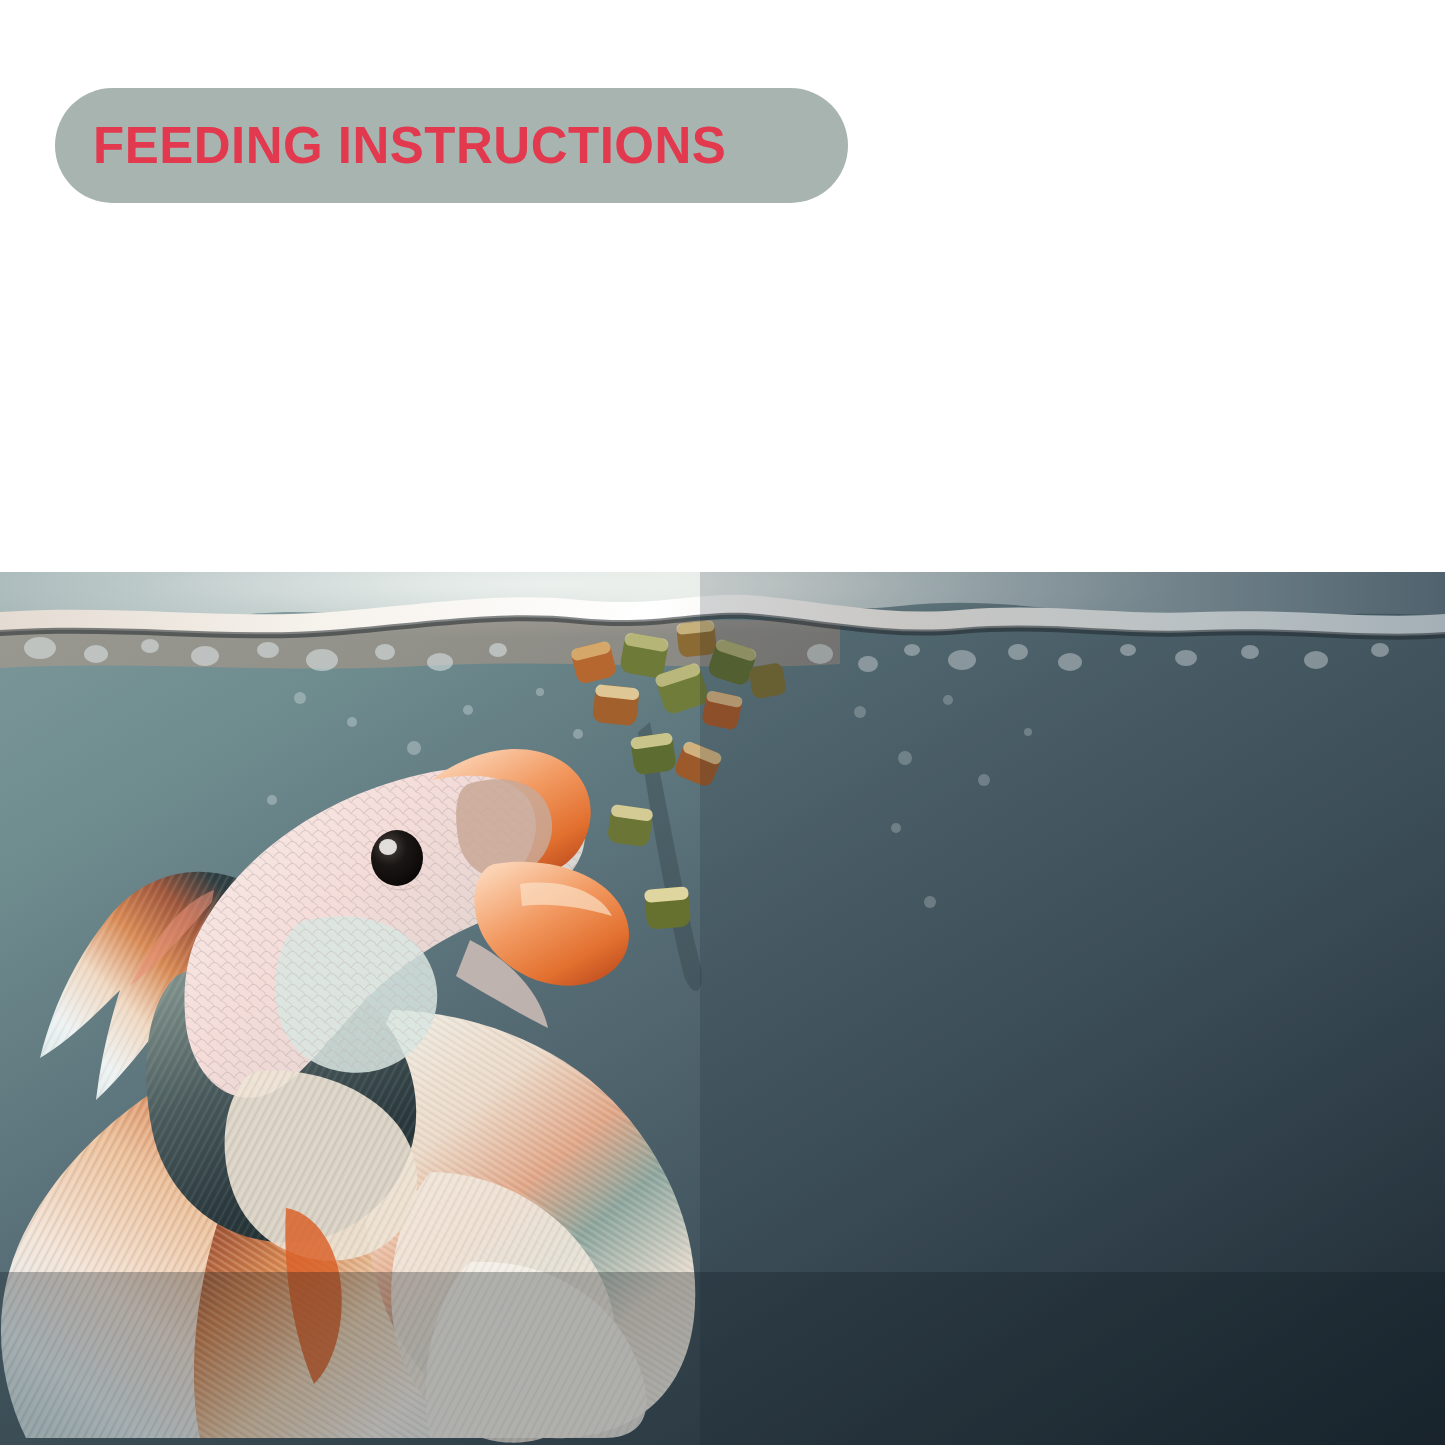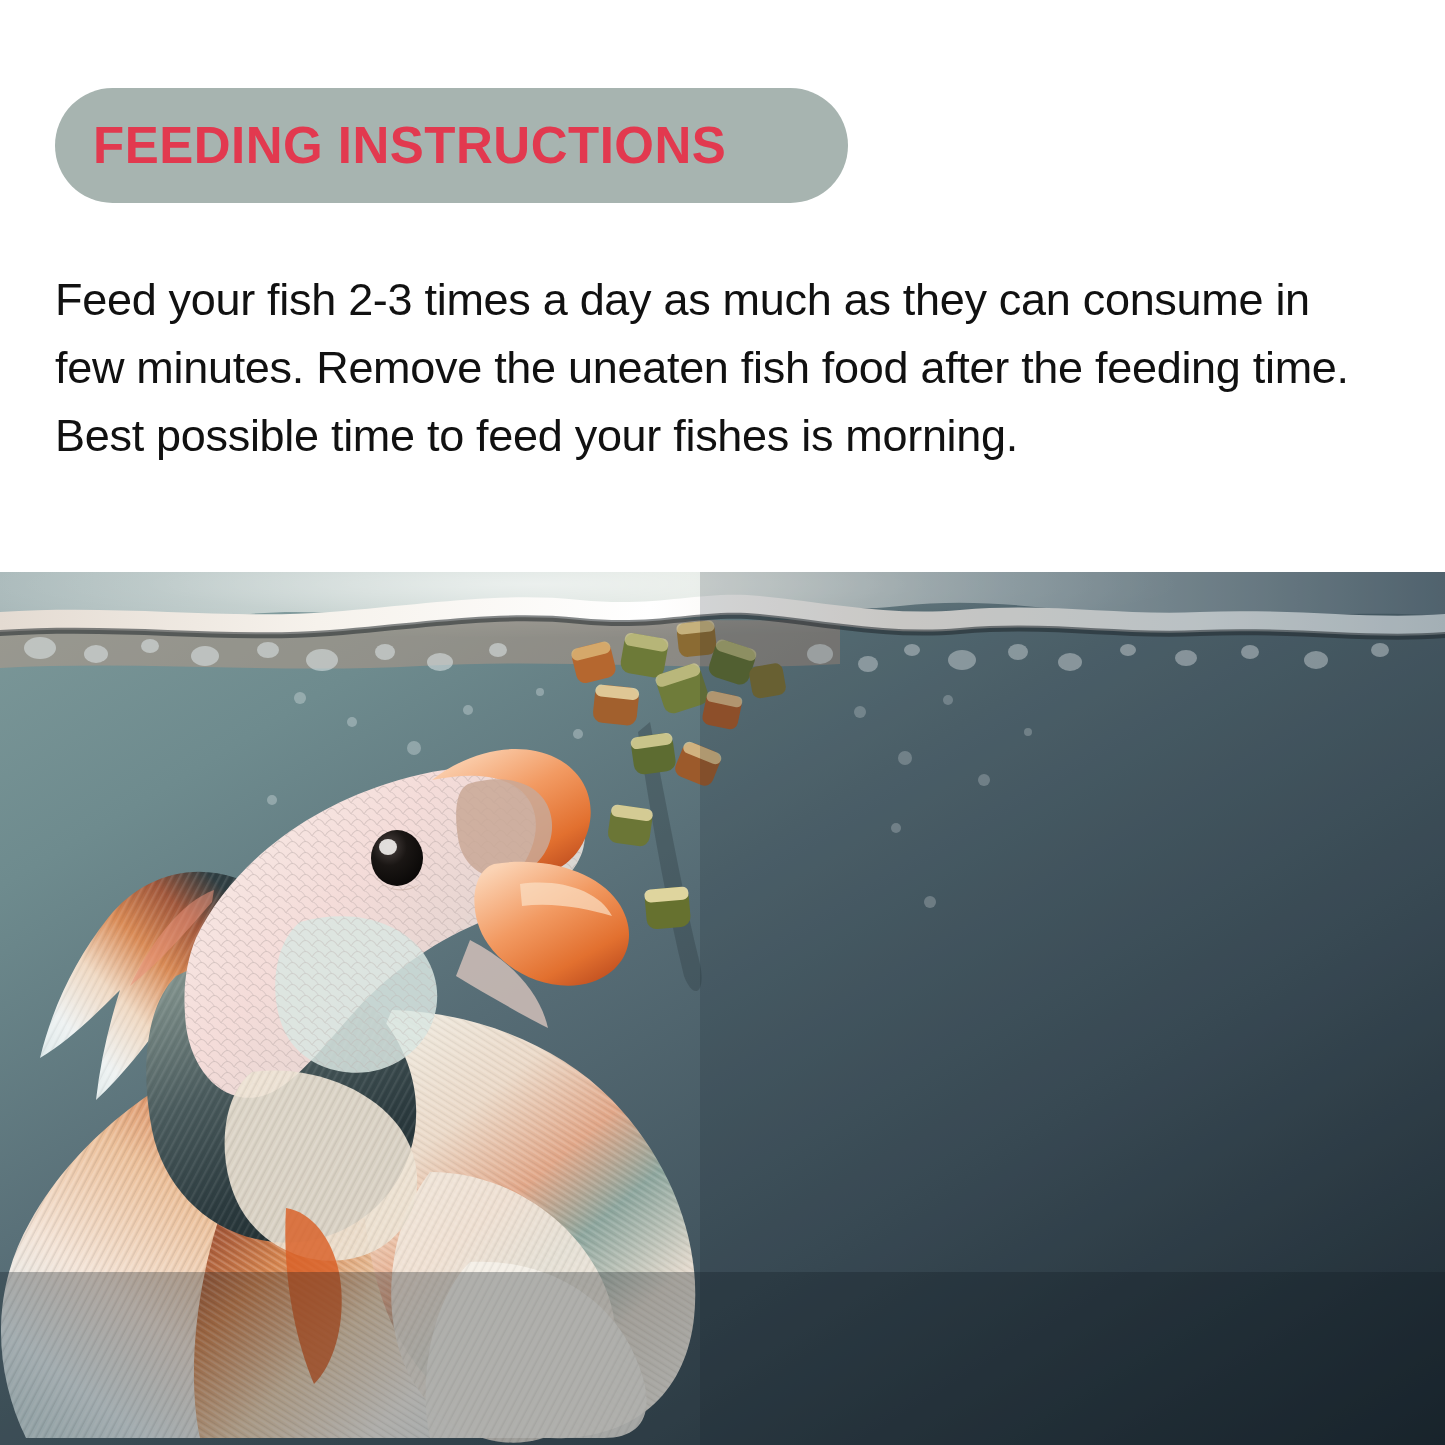--- a/index.html
+++ b/index.html
@@ -66,21 +66,20 @@
 <body>
 
 <div id="page">
 
   <div class="header-area">
 
     <div class="title-badge">
       <span class="title-text">FEEDING INSTRUCTIONS</span>
     </div>
 
-    <p class="body-copy">Feed your fish 2-3 times a day as much as they can consume in few minutes. Remove the uneaten fish food after the feeding time. Best possible time to feed your fishes is morning.</p>
   </div>
 
   <div class="photo">
     <svg viewBox="0 0 1445 873" preserveAspectRatio="xMidYMid slice">
       <defs>
 
         <linearGradient id="waterG" x1="0" y1="0" x2="1" y2="1">
           <stop offset="0" stop-color="#7d999a"></stop>
           <stop offset="0.18" stop-color="#6e8b8e"></stop>
           <stop offset="0.42" stop-color="#566c75"></stop>

